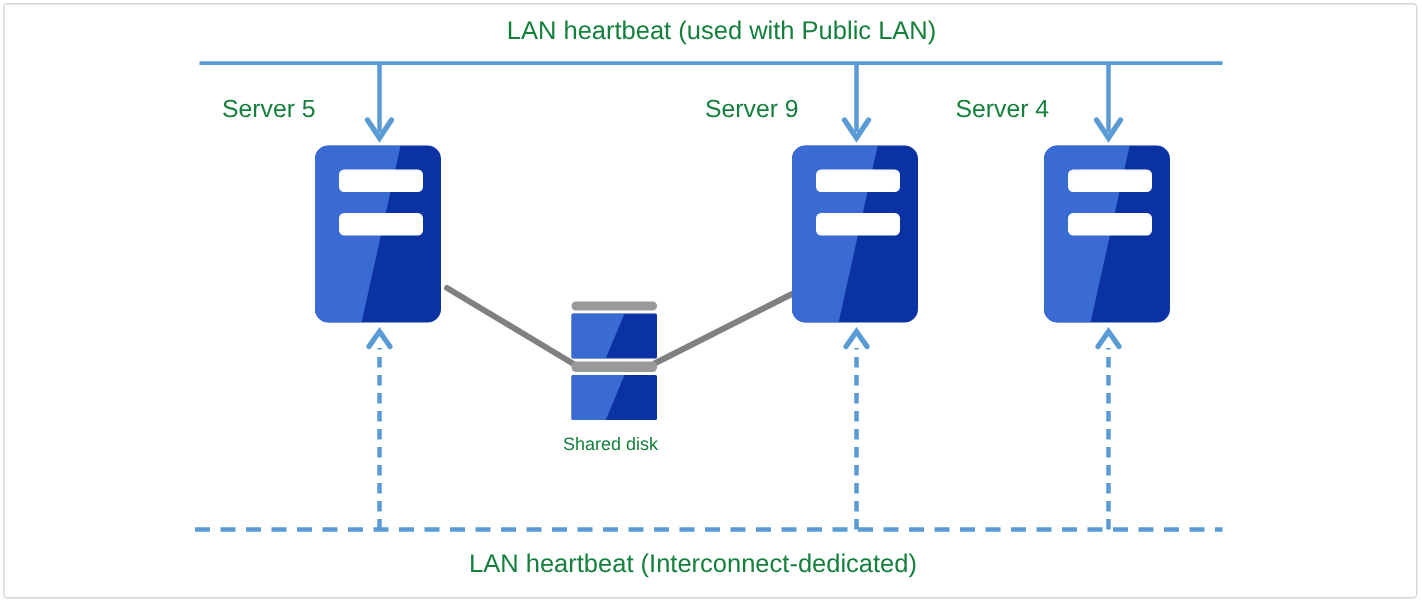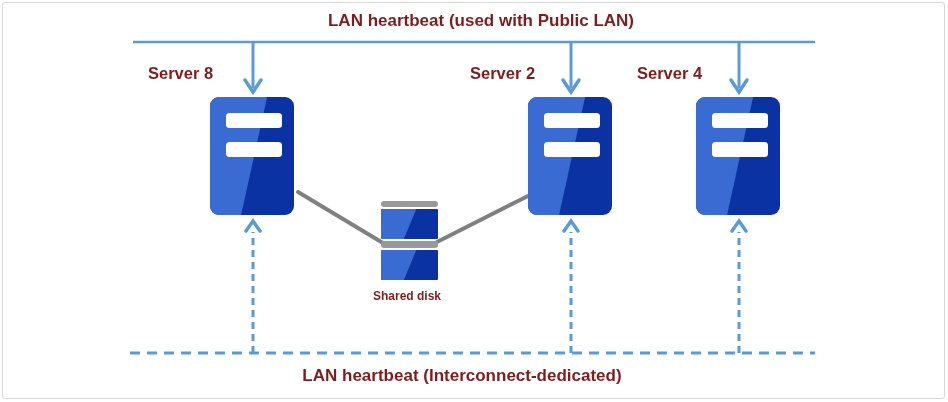--- a/index.html
+++ b/index.html
@@ -48,21 +48,21 @@
   }
   .disk-block{
     position:absolute;left:0;width:57px;height:30px;
     background:var(--server-dark);border-radius:1px;overflow:hidden;
   }
   .disk-block .lt{
     position:absolute;inset:0;background:var(--server-light);
     clip-path:polygon(0 0,62% 0,40% 100%,0 100%);
   }
 
-  .lbl{position:absolute;color:#7f1d1d;white-space:nowrap;font-weight:bold;}
+  .lbl{position:absolute;color:#15803d;white-space:nowrap;}
   .lbl-main{font-size:17px;width:500px;text-align:center;}
   .lbl-top{left:231px;top:11px;}
   .lbl-bottom{left:212px;top:366px;}
   .lbl-server{font-size:16.5px;}
   .lbl-s1{left:148px;top:64px;}
   .lbl-s2{left:470px;top:64px;}
   .lbl-s3{left:637px;top:64px;}
   .lbl-disk{left:347px;top:289px;width:120px;text-align:center;font-size:12px;}
 </style>
 </head>
@@ -101,22 +101,22 @@
       <polyline points="564,231 571,221 578,231" class="chev"></polyline>
     </g>
     <g>
       <line x1="739" y1="353" x2="739" y2="232" class="dashv"></line>
       <polyline points="732,231 739,221 746,231" class="chev"></polyline>
     </g>
   </svg>
 
   <div class="lbl lbl-main lbl-top">LAN heartbeat (used with Public LAN)</div>
   <div class="lbl lbl-main lbl-bottom">LAN heartbeat (Interconnect-dedicated)</div>
-  <div class="lbl lbl-server lbl-s1">Server 8</div>
-  <div class="lbl lbl-server lbl-s2">Server 2</div>
+  <div class="lbl lbl-server lbl-s1">Server 5</div>
+  <div class="lbl lbl-server lbl-s2">Server 9</div>
   <div class="lbl lbl-server lbl-s3">Server 4</div>
   <div class="lbl lbl-disk">Shared disk</div>
 
   <div class="server" style="left:210px;">
     <div class="server-light"></div>
     <div class="slot slot1"></div>
     <div class="slot slot2"></div>
   </div>
   <div class="server" style="left:528px;">
     <div class="server-light"></div>

